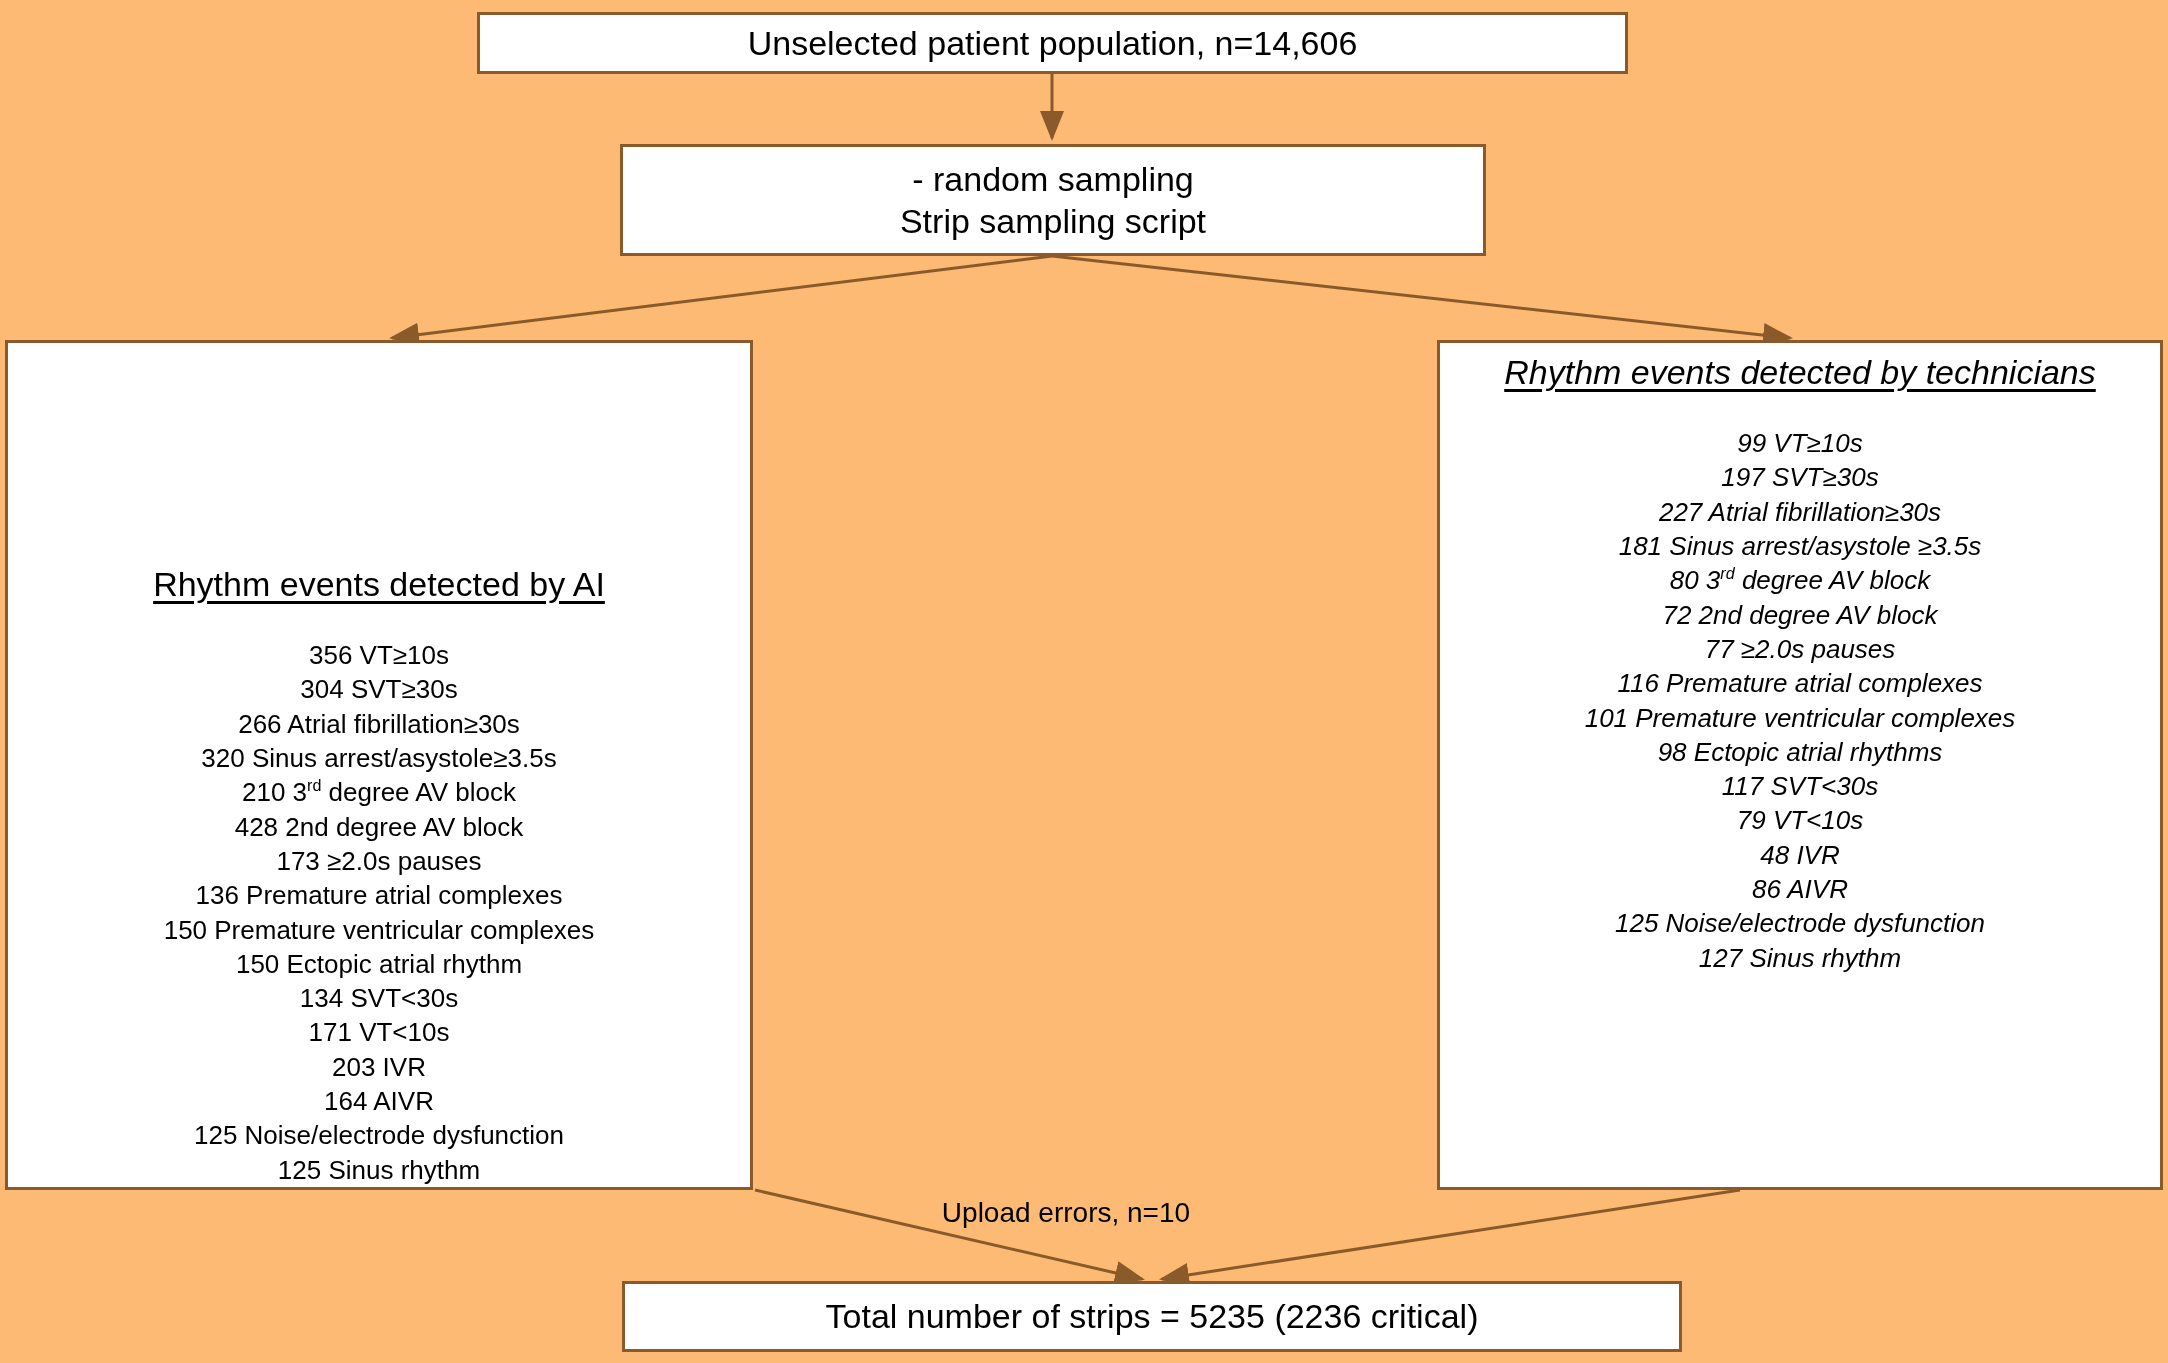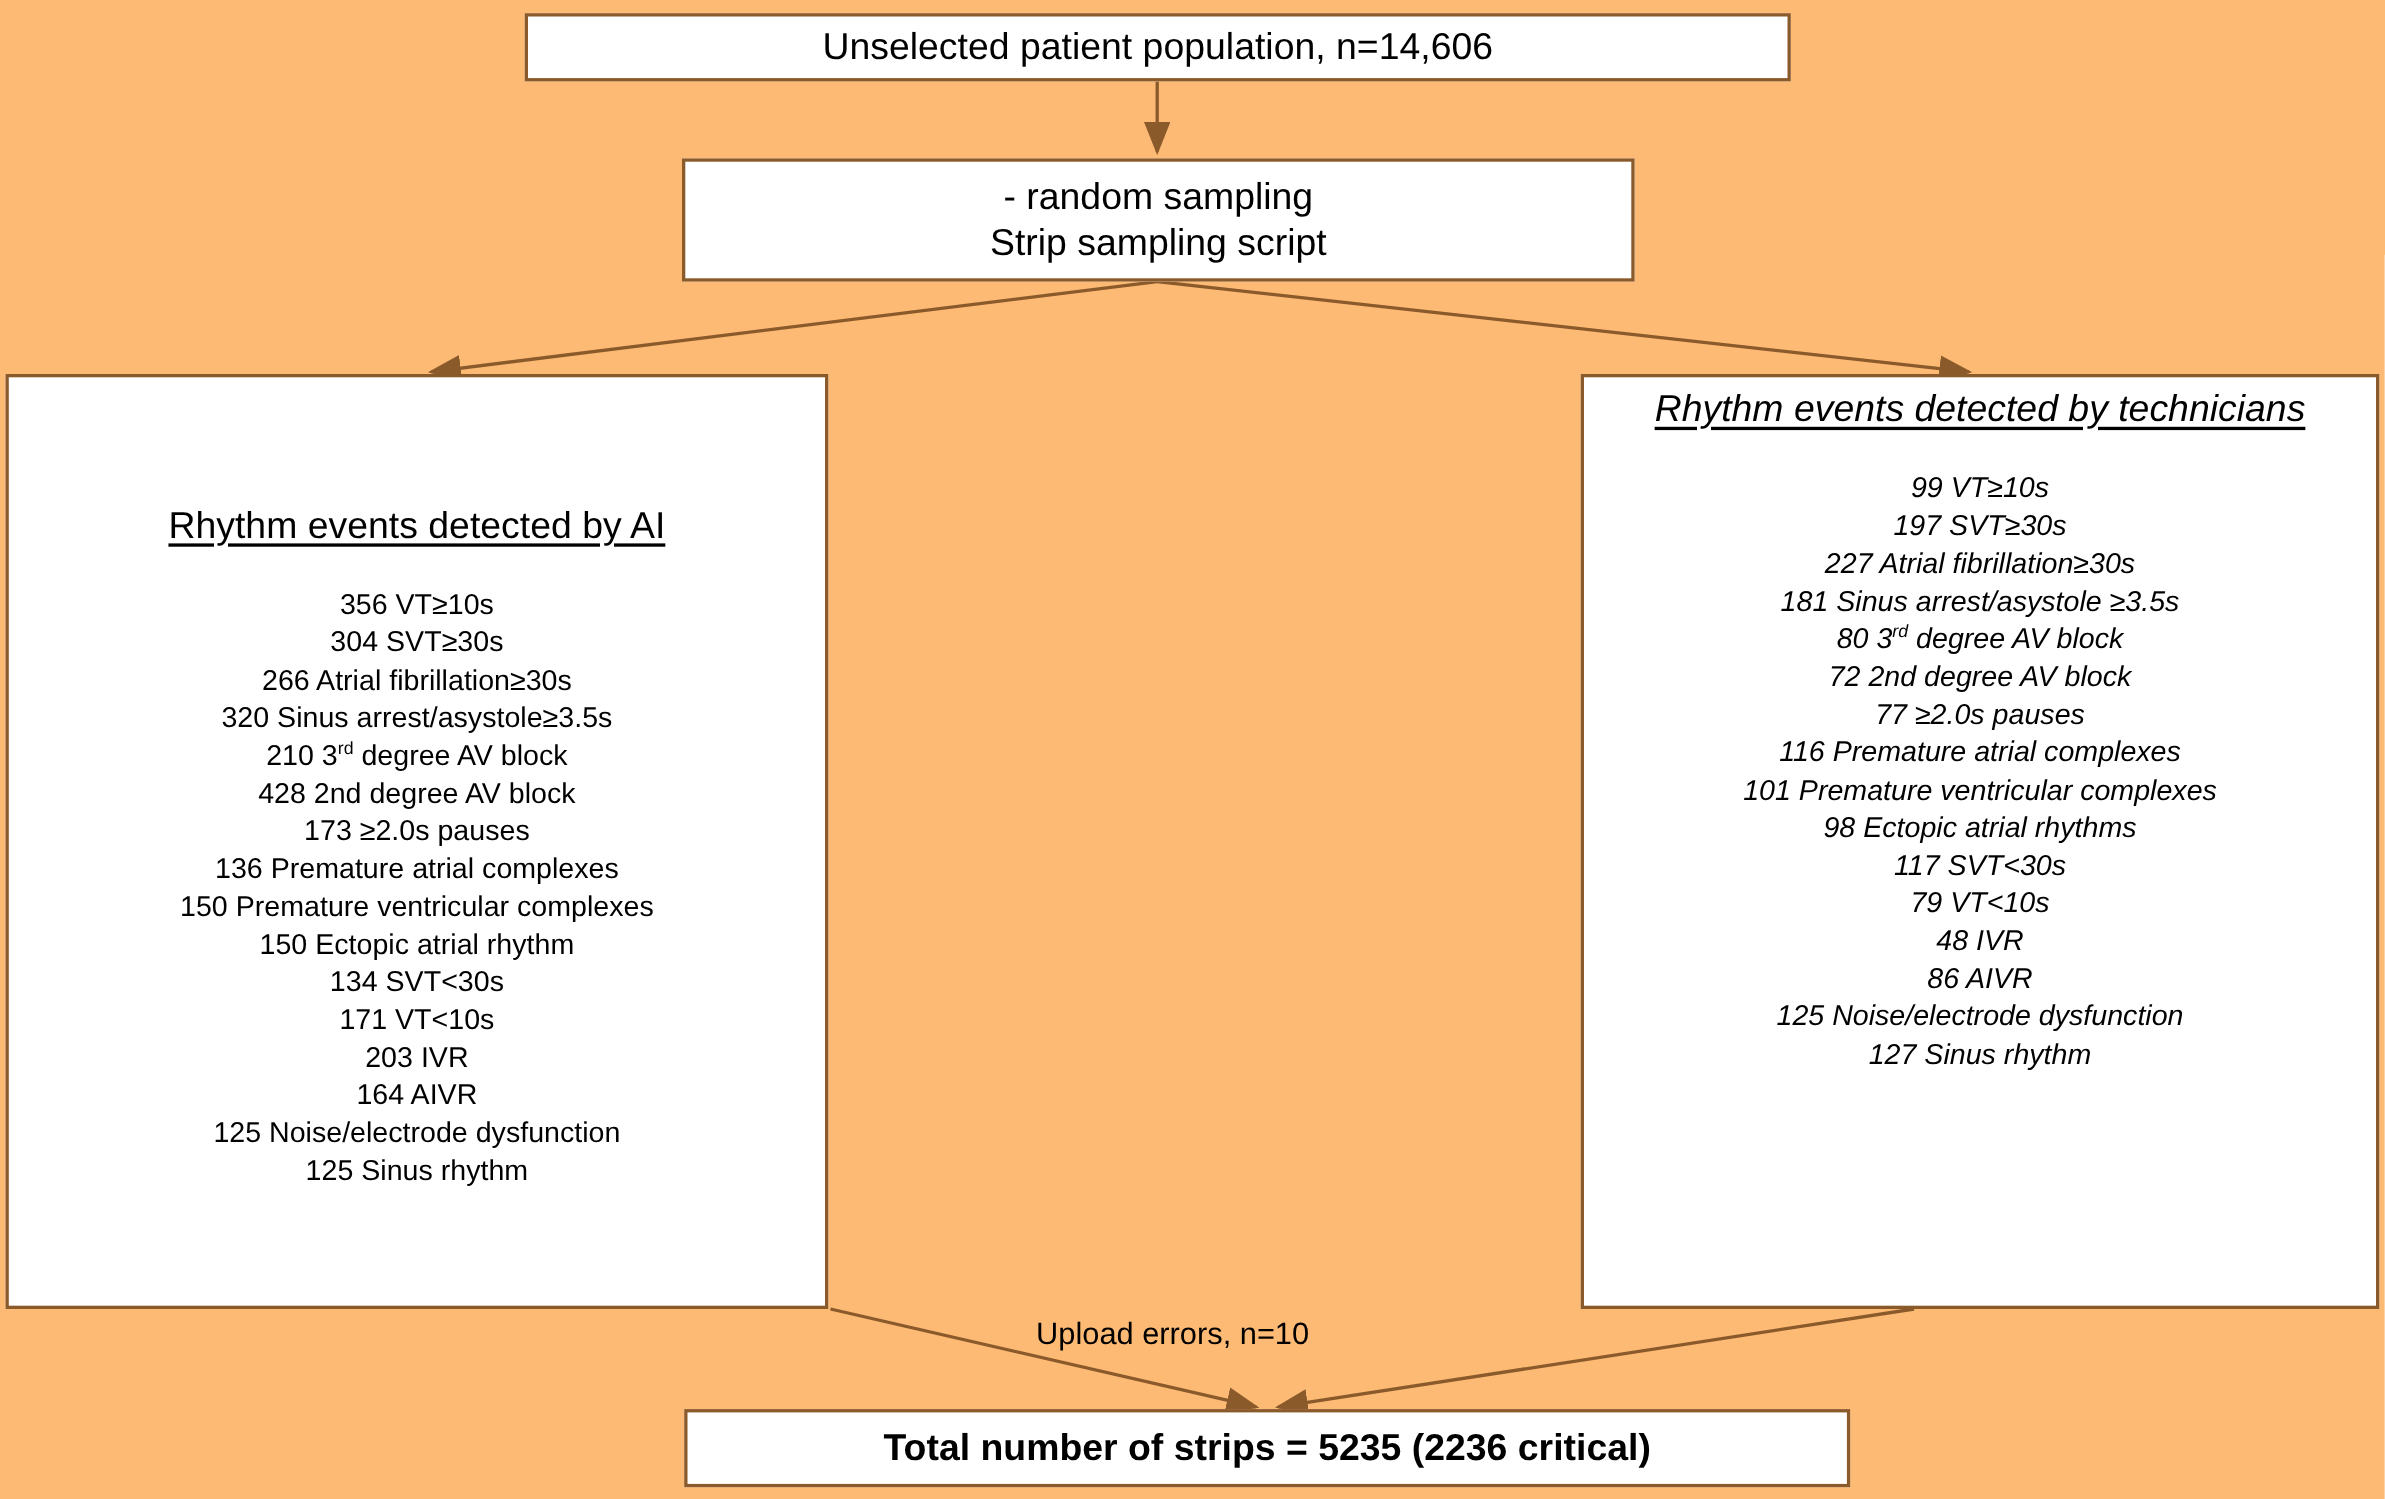--- a/index.html
+++ b/index.html
@@ -55,40 +55,39 @@
     top: 144px;
     width: 866px;
     height: 112px;
   }
   
   #box-left {
     left: 5px;
     top: 340px;
     width: 748px;
     height: 850px;
-    justify-content: center;
+    justify-content: flex-end;
     padding-top: 10px;
   }
   
   #box-right {
     left: 1437px;
     top: 340px;
     width: 726px;
     height: 850px;
     justify-content: flex-start;
     padding-top: 10px;
     font-style: italic;
   }
   
   #box-bottom {
     left: 622px;
     top: 1281px;
     width: 1060px;
     height: 71px;
-    font-weight: bold;
   }
   .panel-title {
     font-size: 34px;
     text-decoration: underline;
     text-underline-offset: 5px;
     text-align: center;
     white-space: nowrap;
     margin-bottom: 34px;
   }
   .panel-list {

